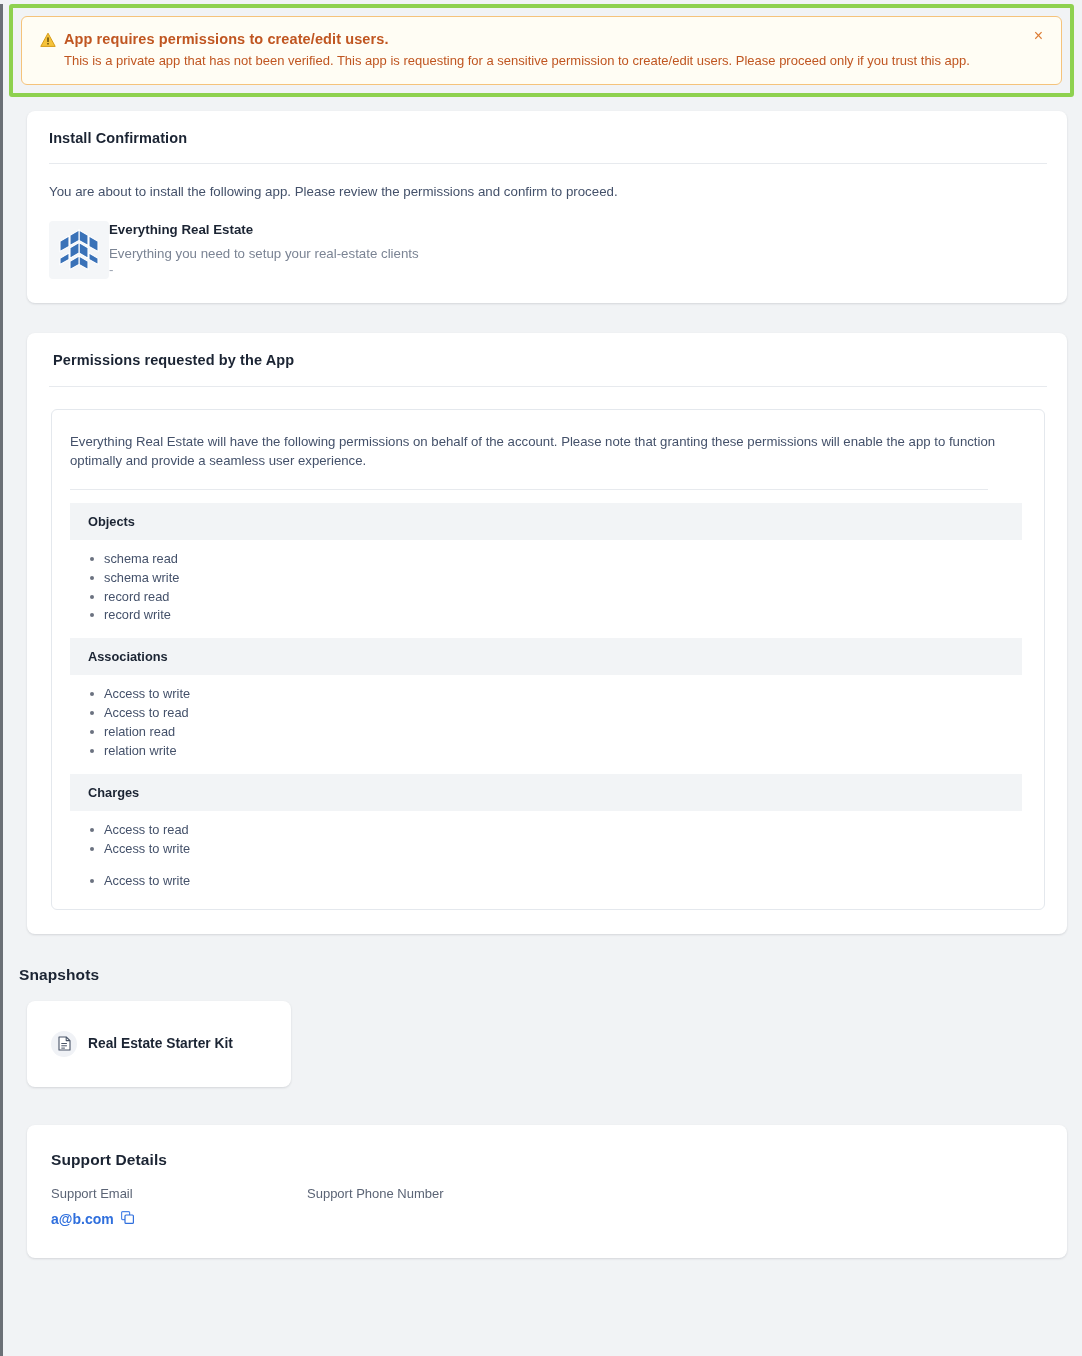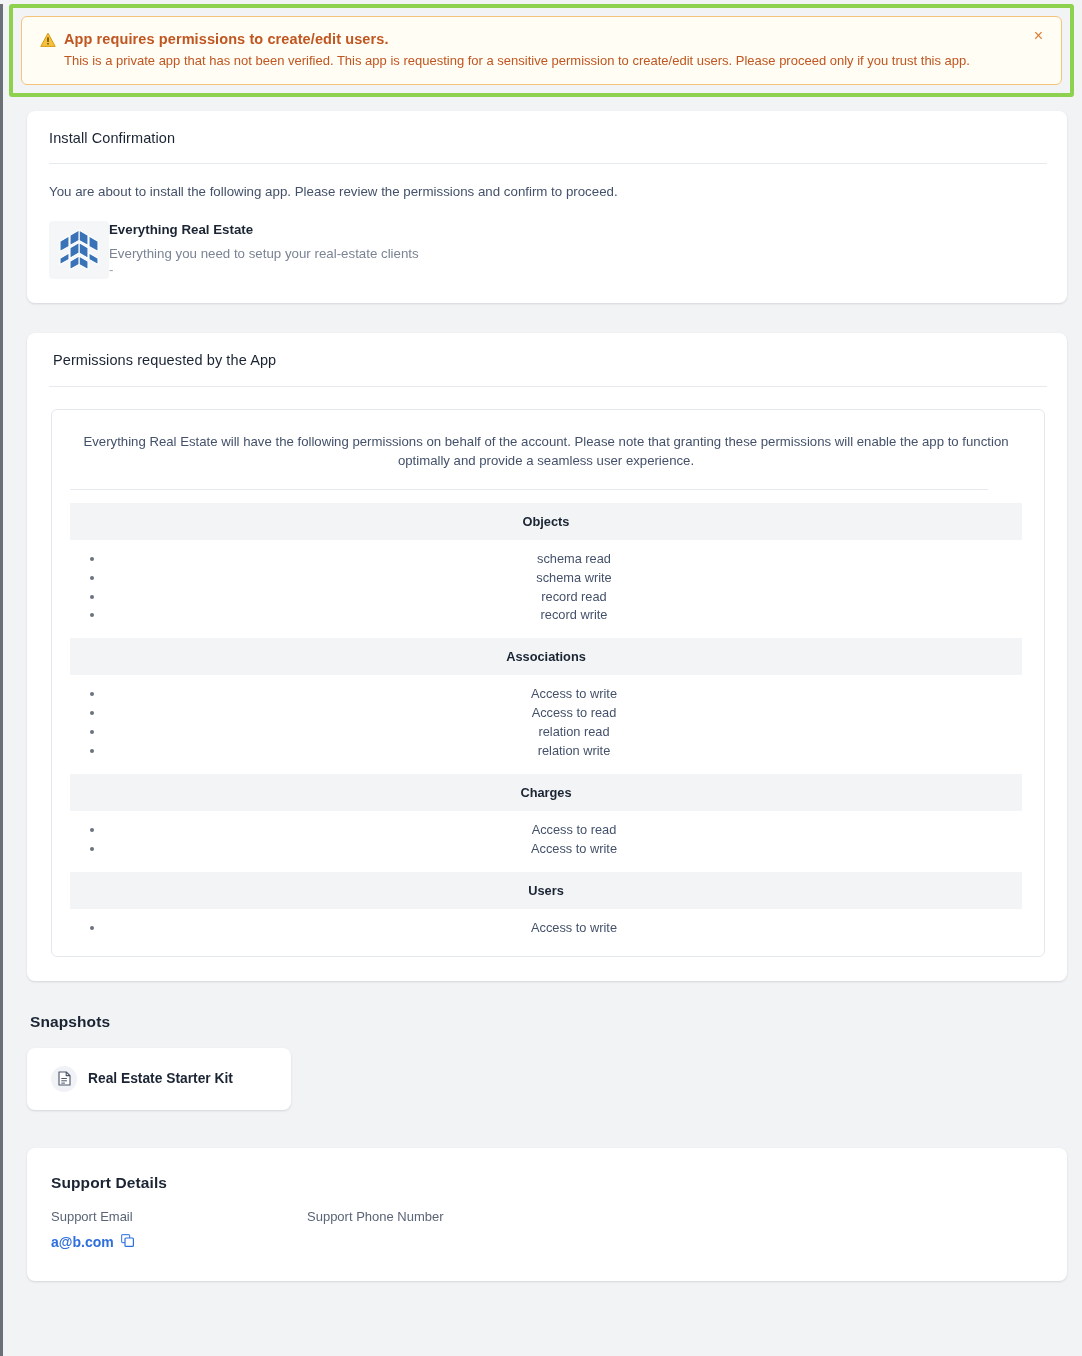--- a/index.html
+++ b/index.html
@@ -68,21 +68,21 @@
   }
 
   
   .card {
     background: #ffffff;
     border-radius: 8px;
     box-shadow: 0 1px 2px rgba(16,24,40,.06), 0 1px 3px rgba(16,24,40,.07);
   }
   .card-title {
     font-size: 14.5px;
-    font-weight: normal;
+    font-weight: bold;
     color: #1b2433;
     letter-spacing: .1px;
   }
   .card-divider {
     height: 1px;
     background: #e7eaee;
   }
 
   
   .install-card {
@@ -110,21 +110,21 @@
     font-size: 13.3px; font-weight: bold; color: #1b2433;
     margin-bottom: 8px;
   }
   .app-desc { font-size: 13.3px; color: #7b8494; line-height: 1.35; }
   .app-extra { font-size: 13.3px; color: #9aa2b0; line-height: 1.1; }
 
   
   .perm-card { margin: 30px 15px 0 24px; }
   .perm-head { padding: 19px 22px 18px 26px; }
   .perm-divider { margin: 0 20px 0 22px; }
-  .perm-body { padding: 22px 22px 24px 24px; text-align: center; }
+  .perm-body { padding: 22px 22px 24px 24px; }
   .perm-inner {
     border: 1px solid #e4e8ed;
     border-radius: 6px;
     padding: 22px 0 18px 0;
   }
   .perm-intro {
     font-size: 13.2px;
     color: #44516a;
     line-height: 1.48;
     padding: 0 22px 0 18px;
@@ -161,30 +161,30 @@
     content: "";
     position: absolute;
     left: -14px; top: 7px;
     width: 4px; height: 4px;
     border-radius: 50%;
     background: #6b7280;
   }
 
   
   .snapshots-title {
-    margin: 32px 0 0 27px;
+    margin: 32px 0 0 16px;
     font-size: 15.5px;
     font-weight: bold;
     color: #1b2433;
     letter-spacing: .1px;
   }
   .snapshot-card {
     margin: 17px 0 0 24px;
     width: 264px;
-    height: 62px;
+    height: 86px;
     display: flex;
     align-items: center;
     padding: 0 0 0 24px;
   }
   .snap-icon-wrap {
     width: 26px; height: 26px;
     background: #f0f2f6;
     border-radius: 50%;
     display: flex; align-items: center; justify-content: center;
     flex: 0 0 auto;
@@ -302,21 +302,20 @@
               </ul>
             </div>
             <div class="perm-group">
               <div class="perm-group-head">Charges</div>
               <ul class="perm-list">
                 <li>Access to read</li>
                 <li>Access to write</li>
               </ul>
             </div>
             <div class="perm-group">
-              <div class="perm-group-head">Users</div>
               <ul class="perm-list">
                 <li>Access to write</li>
               </ul>
             </div>
           </div>
       </div>
     </div>
   </div>
 
   <div class="snapshots-title">Snapshots</div>

